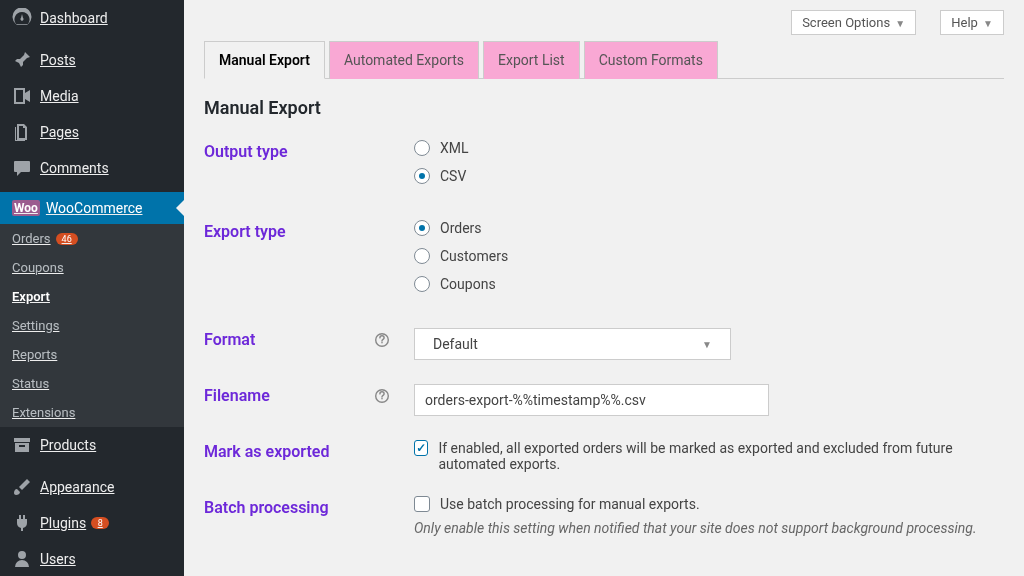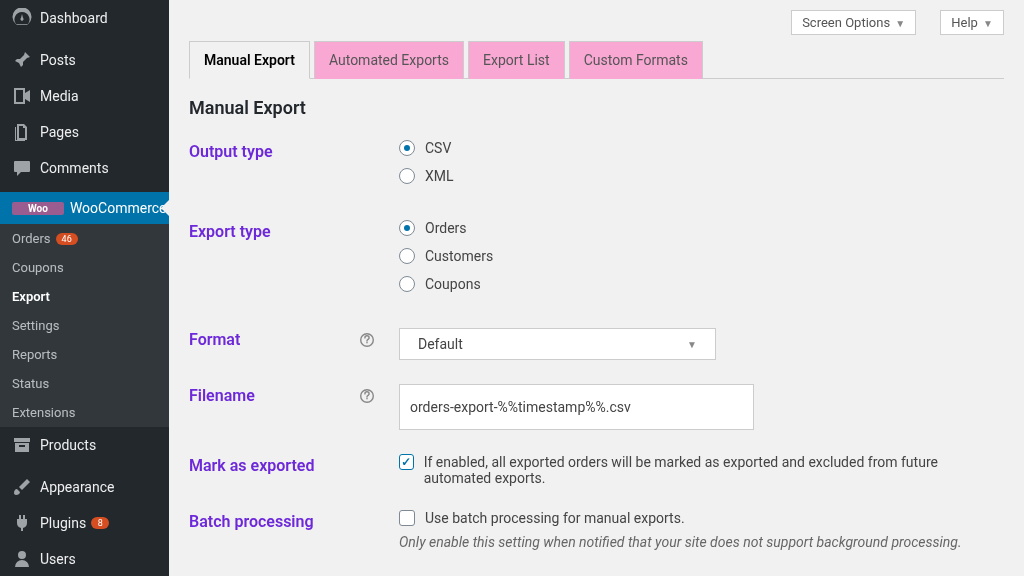--- a/index.html
+++ b/index.html
@@ -1,17 +1,17 @@
 <!DOCTYPE html>
 <html><head>
 <meta charset="utf-8">
 <style>
 * { margin: 0; padding: 0; box-sizing: border-box; font-family: -apple-system, BlinkMacSystemFont, "Segoe UI", Roboto, sans-serif; }
 body { background: #f1f1f1; display: flex; width: 1024px; height: 576px; overflow: hidden; }
-.sidebar { width: 169px; background: #23282d; color: #eee; flex-shrink: 0; }
+.sidebar { width: 184px; background: #23282d; color: #eee; flex-shrink: 0; text-decoration: underline; }
 .sidebar-item { display: flex; align-items: center; padding: 8px 8px 8px 12px; font-size: 14px; cursor: pointer; color: #eee; position: relative; }
 .sidebar-item.selected { background: #0073aa; color: #fff; }
 .sidebar-item.selected::after { content:""; position:absolute; right:0; top:50%; transform:translateY(-50%); border:8px solid transparent; border-right-color:#f1f1f1; }
 .sidebar-icon { width: 20px; height: 20px; margin-right: 8px; display: inline-flex; align-items: center; justify-content: center; color: rgba(240,245,250,.6); }
 .submenu { background: #32373c; }
 .submenu-item { padding: 7px 12px; font-size: 13px; color: rgba(240,245,250,.7); cursor: pointer; display:flex; align-items:center; }
 .submenu-item.active { color: #fff; font-weight: 600; }
 .badge { background: #d54e21; color: #fff; border-radius: 9px; font-size: 9px; padding: 1px 6px; margin-left: 5px; display: inline-block; min-width: 18px; text-align: center; }
 .main { flex: 1; padding: 10px 20px 20px 20px; overflow-y: auto; }
 .top-actions { text-align: right; margin-bottom: 6px; }
@@ -25,23 +25,23 @@
 .field-label { width: 210px; font-size: 16px; font-weight: 600; color: #6d28d9; padding-top: 2px; }
 .field-body { flex: 1; font-size: 14px; color: #444; }
 .help-icon { width: 16px; height: 16px; margin-right: 14px; color: #888; display: inline-flex; align-items:center; justify-content:center; }
 .radio-option { display: flex; align-items: center; margin-bottom: 12px; }
 .radio { width: 16px; height: 16px; border: 1px solid #7e8993; border-radius: 50%; margin-right: 10px; display: inline-flex; align-items: center; justify-content: center; background: #fff; }
 .radio.checked::after { content:""; width:6px; height:6px; border-radius:50%; background:#0073aa; }
 .checkbox { width: 16px; height: 16px; border: 1px solid #7e8993; border-radius: 3px; margin-right: 10px; display: inline-flex; align-items: center; justify-content: center; background: #fff; }
 .checkbox.checked { background:#fff; border-color:#0073aa; }
 .checkbox.checked::after { content:"✓"; color:#0073aa; font-size:12px; font-weight:bold; line-height:1; }
 .select-box { width: 317px; background: #fff; border: 1px solid #ccc; padding: 7px 18px; font-size: 14px; color: #444; display:flex; justify-content:space-between; align-items:center; }
-.text-input { width: 355px; background: #fff; border: 1px solid #ccc; padding: 14px 10px; font-size: 14px; color: #444; }
+.text-input { width: 355px; background: #fff; border: 1px solid #ccc; padding: 7px 10px; font-size: 14px; color: #444; }
 .italic-note { font-style: italic; color: #666; margin-top: 8px; font-size: 14px; }
-.woo-badge { background:#9b5c8f; color:#fff; font-size:10px; font-weight:700; padding:1px 16px; border-radius:2px; margin-right:6px; }
+.woo-badge { background:#9b5c8f; color:#fff; font-size:12px; font-weight:700; padding:1px 2px; border-radius:2px; margin-right:6px; }
 </style>
 </head>
 <body>
 
 <div class="sidebar">
   <div class="sidebar-item">
     <span class="sidebar-icon">
         <svg width="20" height="20" viewBox="0 0 20 20" fill="currentColor">
           <path d="M3.76 16a9.5 9.5 0 1 1 12.48 0H3.76zM10 4a7.5 7.5 0 0 0-5.4 12.7h10.8A7.5 7.5 0 0 0 10 4zm0 2 1 4a1.5 1.5 0 1 1-2 0l1-4z"></path>
         </svg>
@@ -147,26 +147,26 @@
     <div class="tab">Export List</div>
     <div class="tab">Custom Formats</div>
   </div>
 
   <h2>Manual Export</h2>
 
   <div class="field-row">
     <div class="field-label">Output type</div>
     <div class="field-body">
       <div class="radio-option">
+          <span class="radio"></span>
+          <span>XML</span>
+        </div>
+      <div class="radio-option">
           <span class="radio checked"></span>
           <span>CSV</span>
-        </div>
-      <div class="radio-option">
-          <span class="radio"></span>
-          <span>XML</span>
         </div>
     </div>
   </div>
 
   <div class="field-row">
     <div class="field-label">Export type</div>
     <div class="field-body">
       <div class="radio-option">
           <span class="radio checked"></span>
           <span>Orders</span>

